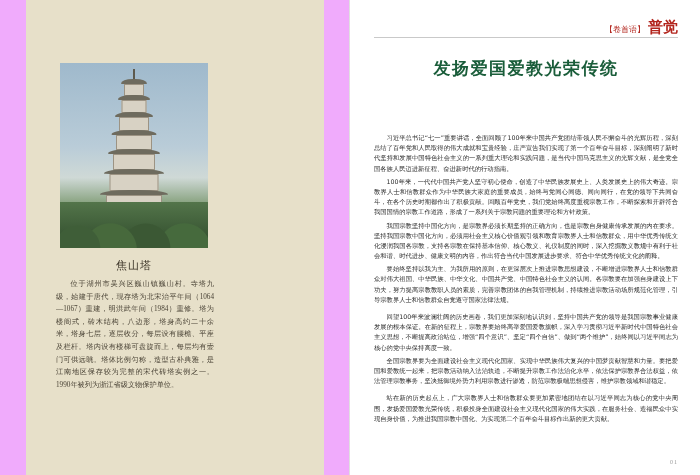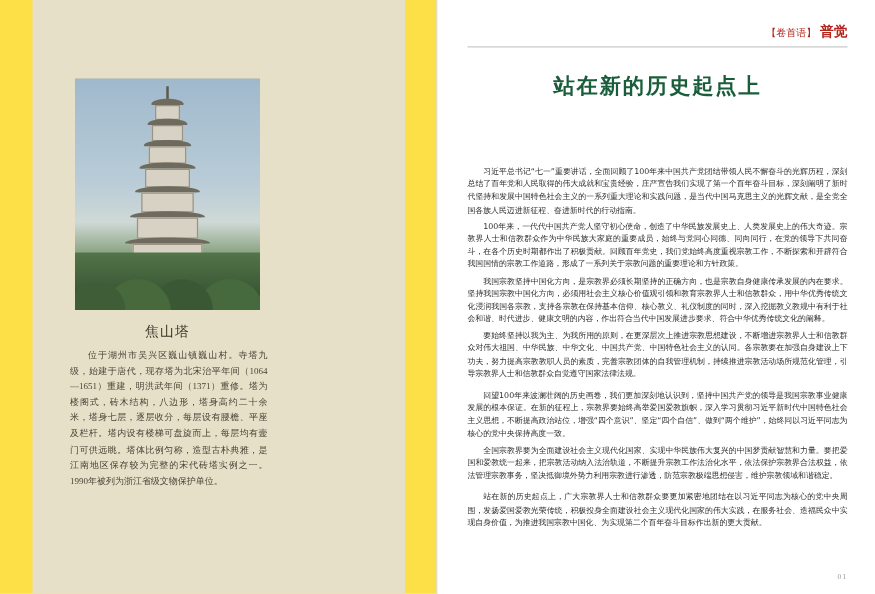--- a/index.html
+++ b/index.html
@@ -18,21 +18,21 @@
     width: 700px;
     height: 475px;
     background: #ffffff;
     display: flex;
   }
   
   .left-page {
     position: relative;
     width: 350px;
     height: 475px;
-    background: #fde047;
+    background: #f0abfc;
   }
   .left-band {
     position: absolute;
     left: 26px;
     top: 0;
     width: 298px;
     height: 475px;
     background: #e7e0c9;
   }
   .photo-frame {
@@ -137,21 +137,21 @@
     display: flex;
     align-items: baseline;
     gap: 3px;
   }
   .masthead-tag {
     font-size: 8px;
     color: #b3261e;
     letter-spacing: 0px;
   }
   .masthead-name {
-    font-size: 11px;
+    font-size: 15px;
     font-weight: bold;
     color: #b3261e;
     font-family: "DejaVu Serif", serif;
   }
   .rule {
     position: absolute;
     left: 24px;
     top: 37px;
     width: 304px;
     height: 1px;
@@ -232,36 +232,36 @@
         <div class="p-roof" style="top:92px; width:60px;"></div>
         <div class="p-tier" style="top:97px; width:49px;height:17px;"></div>
         <div class="p-roof" style="top:113px;width:68px;"></div>
         <div class="p-tier" style="top:118px;width:56px;height:20px;"></div>
         <div class="p-roof" style="top:137px;width:74px;"></div>
       </div>
       <div class="trees"></div>
     </div>
 
     <div class="caption-title">焦山塔</div>
-    <div class="caption-body">位于湖州市吴兴区巍山镇巍山村。寺塔九级，始建于唐代，现存塔为北宋治平年间（1064—1651）重建，明洪武年间（1371）重修。塔为楼阁式，砖木结构，八边形，塔身高约二十余米，塔身七层，逐层收分，每层设有腰檐、平座及栏杆。塔内设有楼梯可盘旋而上，每层均有壸门可供远眺。塔体比例匀称，造型古朴典雅，是江南地区保存较为完整的宋代砖塔实例之一。1990年被列为浙江省级文物保护单位。</div>
+    <div class="caption-body">位于湖州市吴兴区巍山镇巍山村。寺塔九级，始建于唐代，现存塔为北宋治平年间（1064—1067）重建，明洪武年间（1984）重修。塔为楼阁式，砖木结构，八边形，塔身高约二十余米，塔身七层，逐层收分，每层设有腰檐、平座及栏杆。塔内设有楼梯可盘旋而上，每层均有壸门可供远眺。塔体比例匀称，造型古朴典雅，是江南地区保存较为完整的宋代砖塔实例之一。1990年被列为浙江省级文物保护单位。</div>
   </div>
 
   <div class="gutter"></div>
 
   <div class="right-page">
 
     <div class="masthead">
       <span class="masthead-tag">【卷首语】</span>
       <span class="masthead-name">普觉</span>
     </div>
 
     <div class="rule"></div>
 
     <div class="headline">
-      <div>站在新的历史起点上</div>
+      <div>发扬爱国爱教光荣传统</div>
     </div>
 
 
     <div class="columns">
       <p class="para">习近平总书记“七一”重要讲话，全面回顾了100年来中国共产党团结带领人民不懈奋斗的光辉历程，深刻总结了百年党和人民取得的伟大成就和宝贵经验，庄严宣告我们实现了第一个百年奋斗目标，深刻阐明了新时代坚持和发展中国特色社会主义的一系列重大理论和实践问题，是当代中国马克思主义的光辉文献，是全党全国各族人民迈进新征程、奋进新时代的行动指南。</p>
       <p class="para">100年来，一代代中国共产党人坚守初心使命，创造了中华民族发展史上、人类发展史上的伟大奇迹。宗教界人士和信教群众作为中华民族大家庭的重要成员，始终与党同心同德、同向同行，在党的领导下共同奋斗，在各个历史时期都作出了积极贡献。回顾百年党史，我们党始终高度重视宗教工作，不断探索和开辟符合我国国情的宗教工作道路，形成了一系列关于宗教问题的重要理论和方针政策。</p>
       <p class="para">我国宗教坚持中国化方向，是宗教界必须长期坚持的正确方向，也是宗教自身健康传承发展的内在要求。坚持我国宗教中国化方向，必须用社会主义核心价值观引领和教育宗教界人士和信教群众，用中华优秀传统文化浸润我国各宗教，支持各宗教在保持基本信仰、核心教义、礼仪制度的同时，深入挖掘教义教规中有利于社会和谐、时代进步、健康文明的内容，作出符合当代中国发展进步要求、符合中华优秀传统文化的阐释。</p>
       <p class="para">要始终坚持以我为主、为我所用的原则，在更深层次上推进宗教思想建设，不断增进宗教界人士和信教群众对伟大祖国、中华民族、中华文化、中国共产党、中国特色社会主义的认同。各宗教要在加强自身建设上下功夫，努力提高宗教教职人员的素质，完善宗教团体的自我管理机制，持续推进宗教活动场所规范化管理，引导宗教界人士和信教群众自觉遵守国家法律法规。</p>
       <p class="para gap">回望100年来波澜壮阔的历史画卷，我们更加深刻地认识到，坚持中国共产党的领导是我国宗教事业健康发展的根本保证。在新的征程上，宗教界要始终高举爱国爱教旗帜，深入学习贯彻习近平新时代中国特色社会主义思想，不断提高政治站位，增强“四个意识”、坚定“四个自信”、做到“两个维护”，始终同以习近平同志为核心的党中央保持高度一致。</p>
       <p class="para">全国宗教界要为全面建设社会主义现代化国家、实现中华民族伟大复兴的中国梦贡献智慧和力量。要把爱国和爱教统一起来，把宗教活动纳入法治轨道，不断提升宗教工作法治化水平，依法保护宗教界合法权益，依法管理宗教事务，坚决抵御境外势力利用宗教进行渗透，防范宗教极端思想侵害，维护宗教领域和谐稳定。</p>

